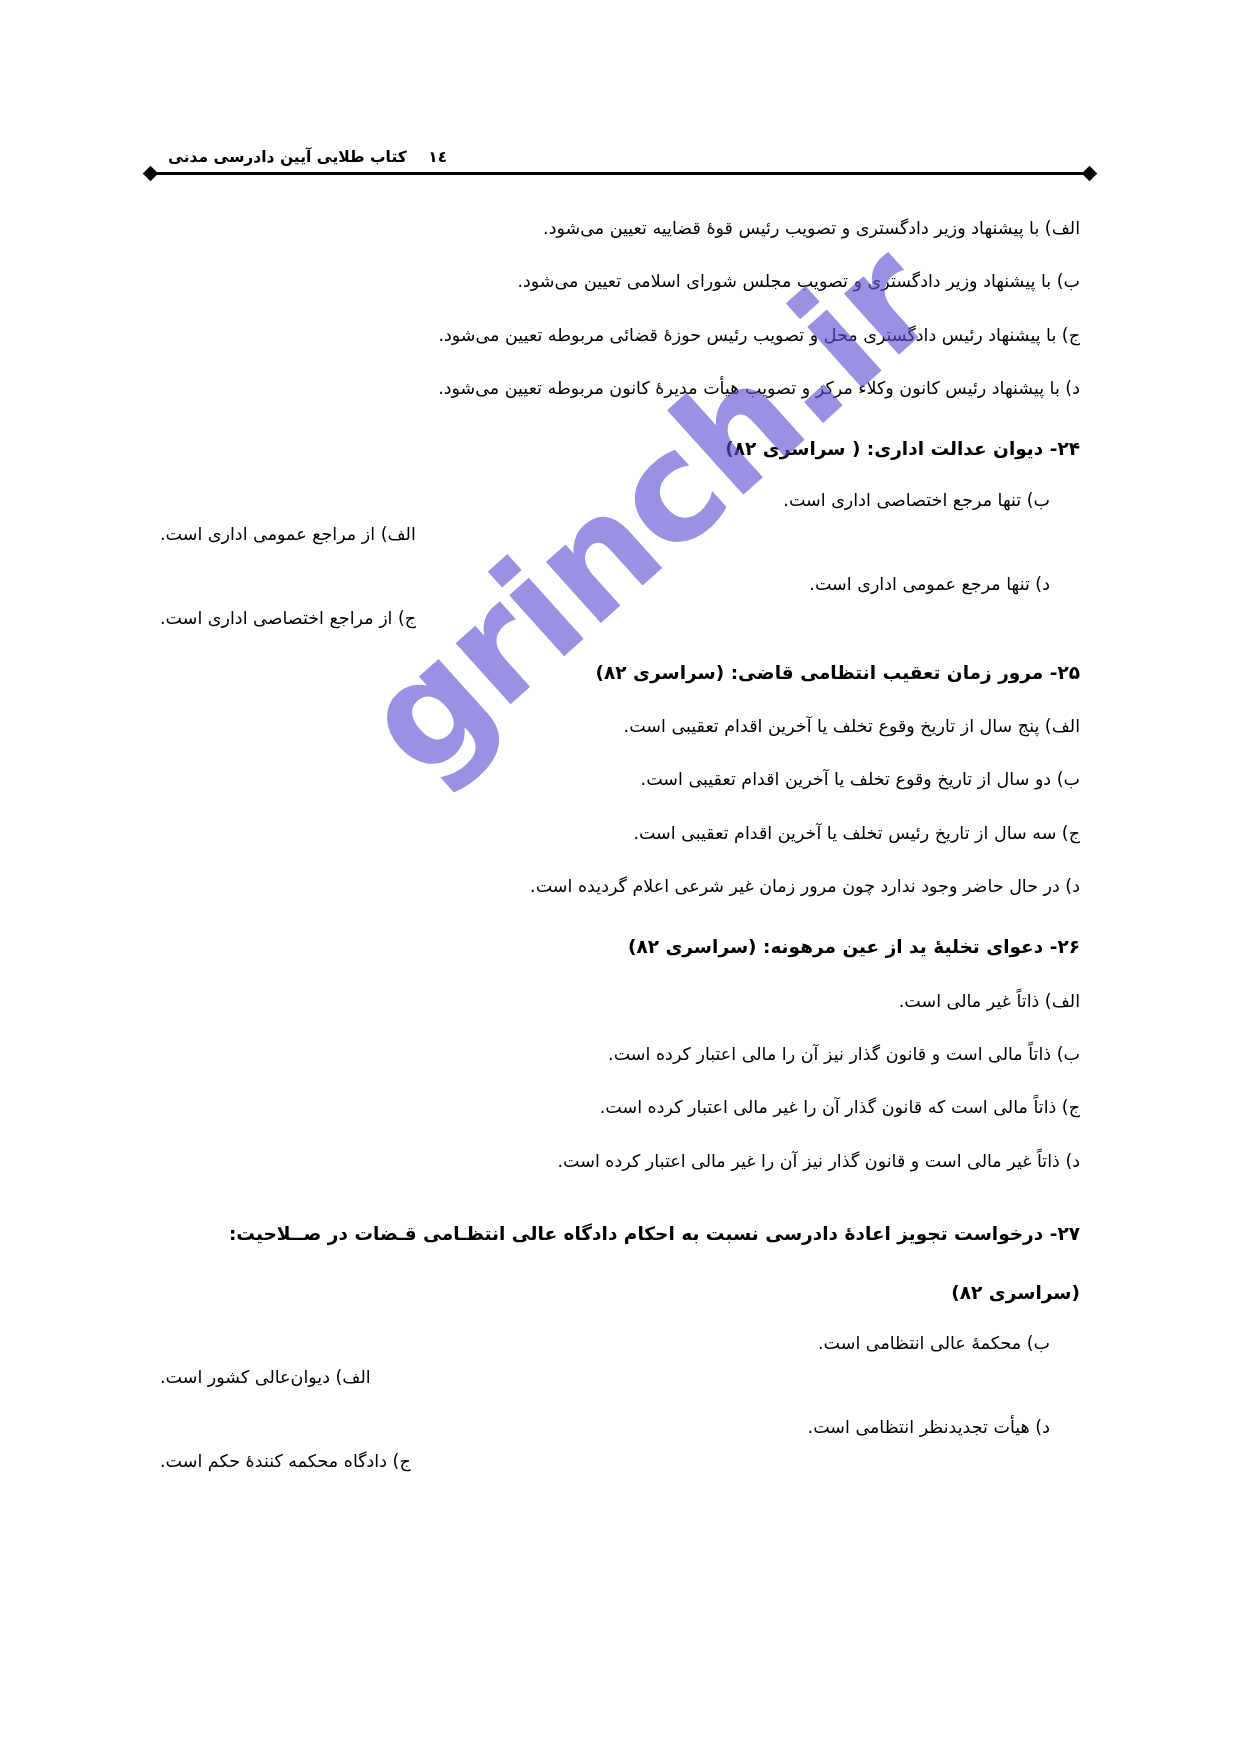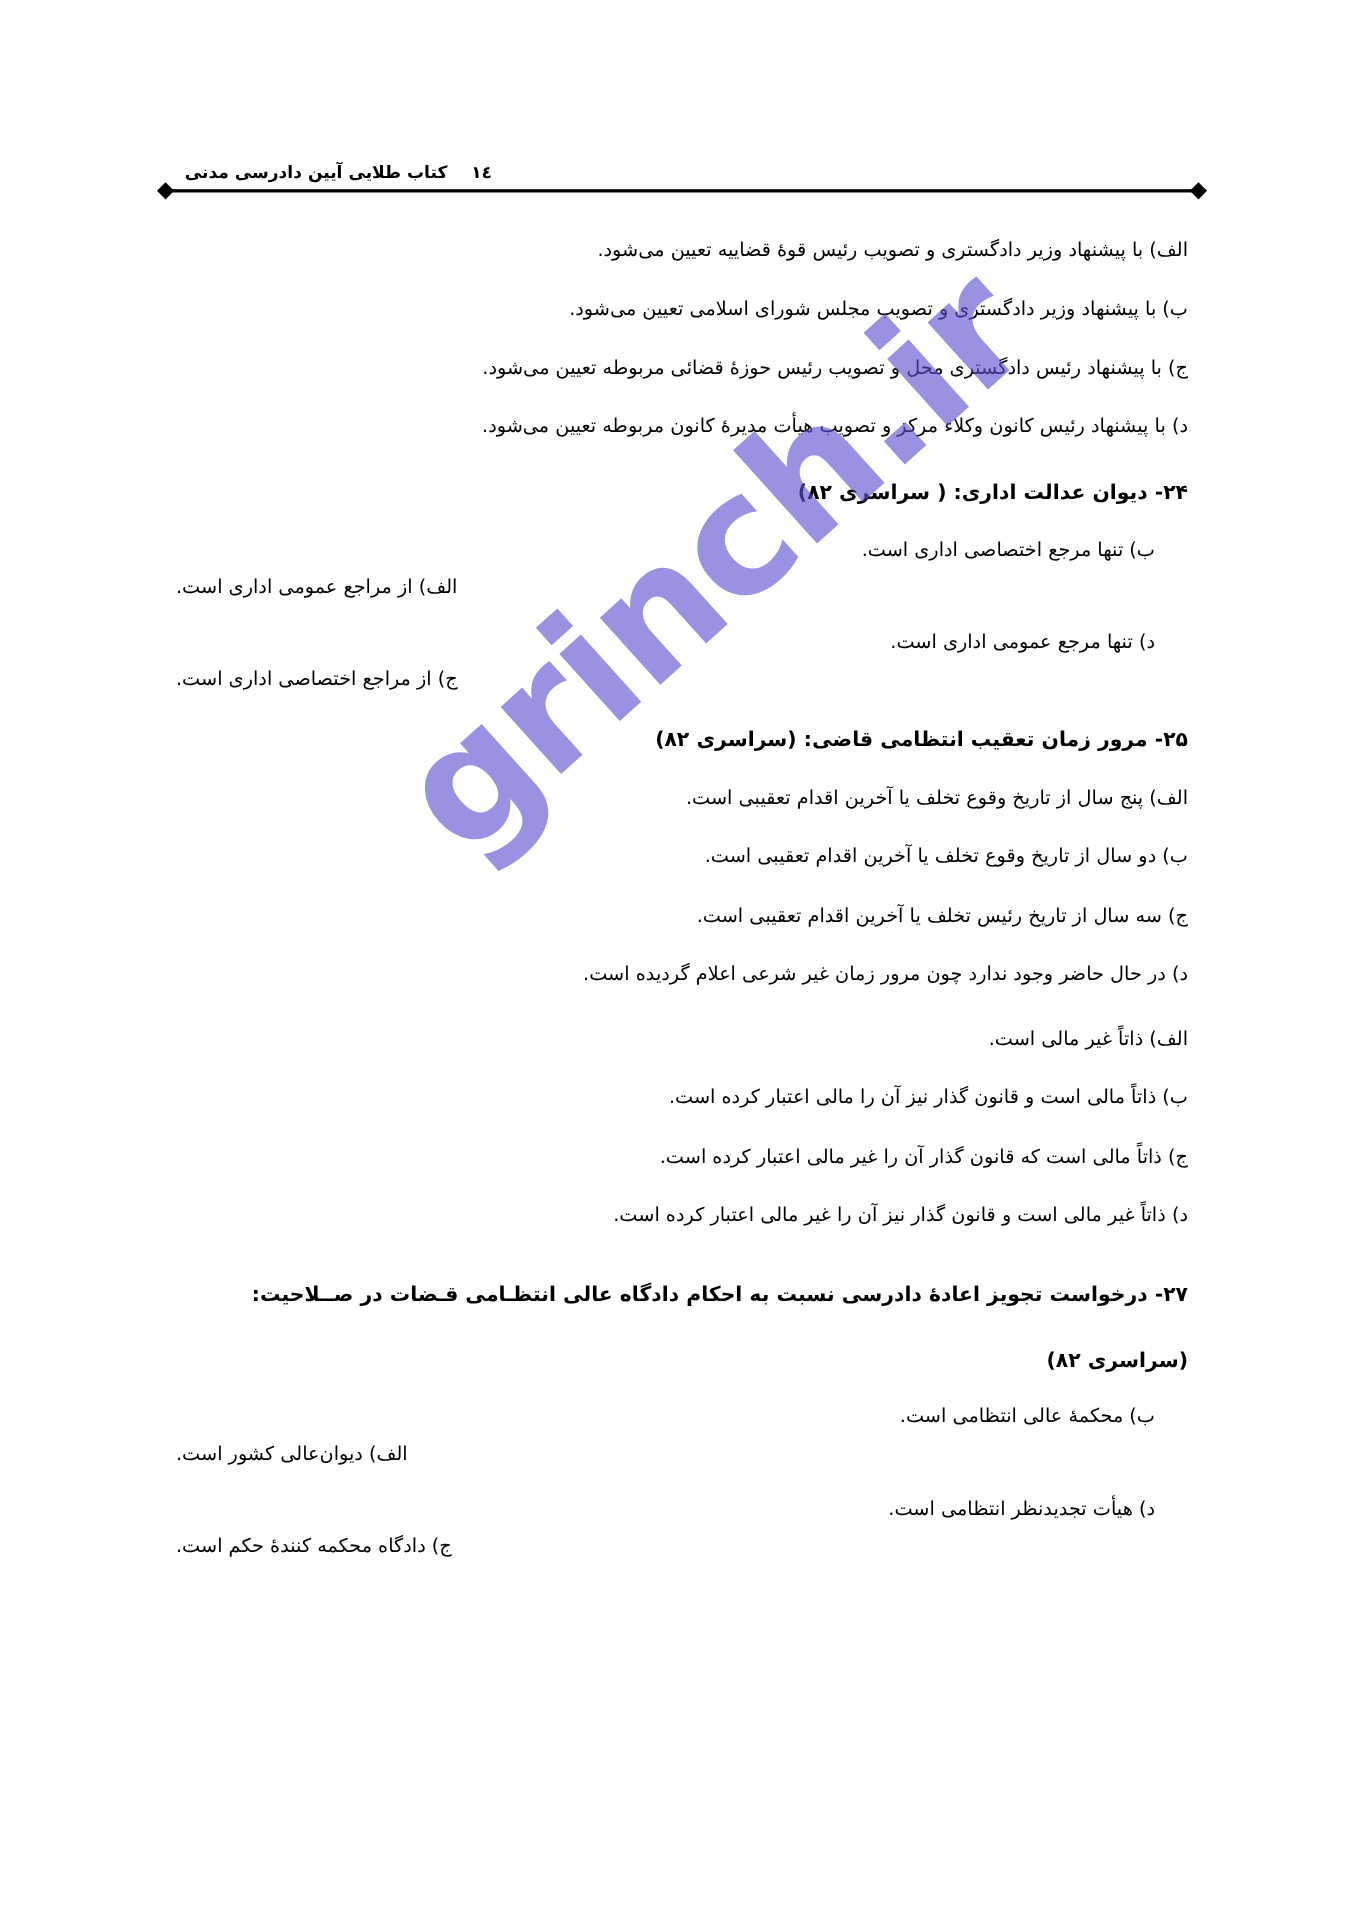--- a/index.html
+++ b/index.html
@@ -180,20 +180,24 @@
       <span>۲۵-</span>
       <span>مرور زمان تعقیب انتظامی قاضی: (سراسری ۸۲)</span>
     </div>
     <div class="line opt">الف) پنج سال از تاریخ وقوع تخلف یا آخرین اقدام تعقیبی است.</div>
     <div class="line opt">ب) دو سال از تاریخ وقوع تخلف یا آخرین اقدام تعقیبی است.</div>
     <div class="line opt">ج) سه سال از تاریخ رئیس تخلف یا آخرین اقدام تعقیبی است.</div>
     <div class="line opt">د) در حال حاضر وجود ندارد چون مرور زمان غیر شرعی اعلام گردیده است.</div>
 
     <div class="spacer-sm"></div>
 
+    <div class="q">
+      <span>۲۶-</span>
+      <span>دعوای تخلیهٔ ید از عین مرهونه: (سراسری ۸۲)</span>
+    </div>
     <div class="line opt">الف) ذاتاً غیر مالی است.</div>
     <div class="line opt">ب) ذاتاً مالی است و قانون گذار نیز آن را مالی اعتبار کرده است.</div>
     <div class="line opt">ج) ذاتاً مالی است که قانون گذار آن را غیر مالی اعتبار کرده است.</div>
     <div class="line opt">د) ذاتاً غیر مالی است و قانون گذار نیز آن را غیر مالی اعتبار کرده است.</div>
 
     <div class="spacer-md"></div>
 
     <div class="q wide">
       <span>۲۷-</span>
       <span>درخواست تجویز اعادهٔ دادرسی نسبت به احکام دادگاه عالی انتظـامی قـضات در صــلاحیت:</span>

